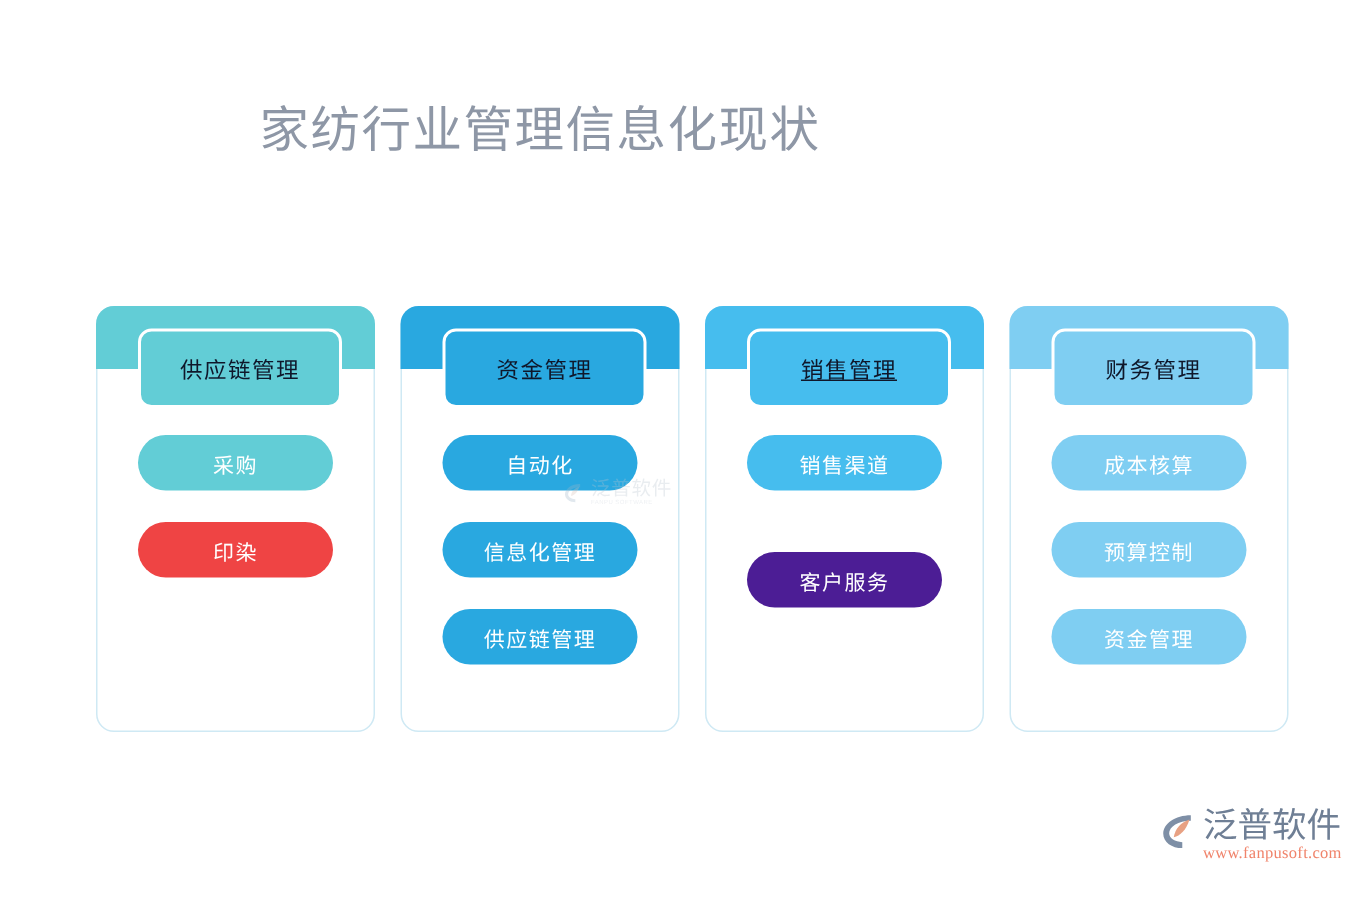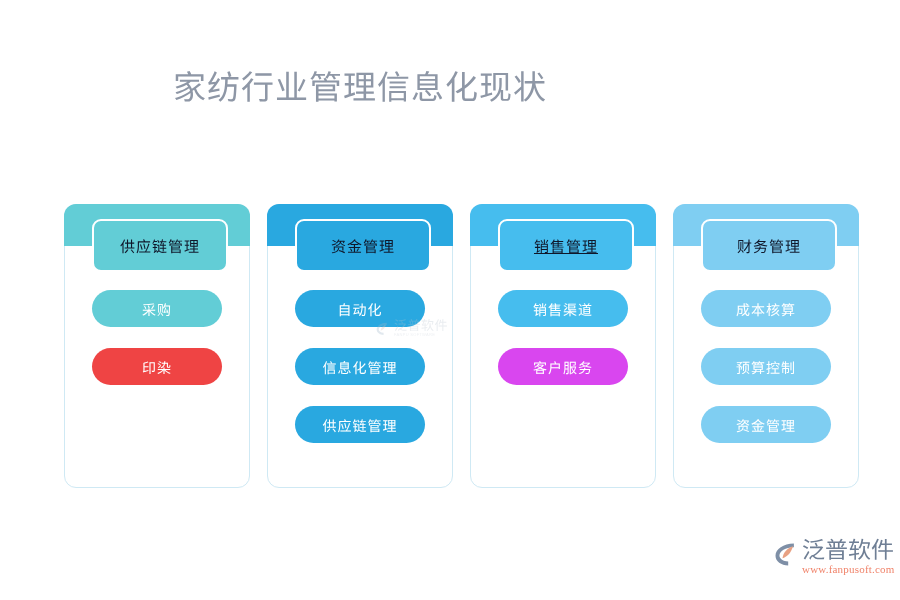--- a/index.html
+++ b/index.html
@@ -244,21 +244,21 @@
         <div class="item-pill" style="background: rgb(41, 168, 224);">供应链管理</div>
       </div>
     </div>
 
     <div class="column">
       <div class="card-outline"></div>
       <div class="card-band" style="background: rgb(70, 189, 238);"></div>
       <div class="card-header" style="background: rgb(70, 189, 238); text-decoration: underline;">销售管理</div>
       <div class="card-body">
         <div class="item-pill" style="background: rgb(70, 189, 238);">销售渠道</div>
-        <div class="item-pill" style="background: #d946ef;">客户服务</div>
+        <div class="item-pill" style="background: #4c1d95; margin-top: 20px;">客户服务</div>
       </div>
     </div>
 
     <div class="column">
       <div class="card-outline"></div>
       <div class="card-band" style="background: rgb(127, 206, 242);"></div>
       <div class="card-header" style="background: rgb(127, 206, 242);">财务管理</div>
       <div class="card-body">
         <div class="item-pill" style="background: rgb(127, 206, 242);">成本核算</div>
         <div class="item-pill" style="background: rgb(127, 206, 242);">预算控制</div>

